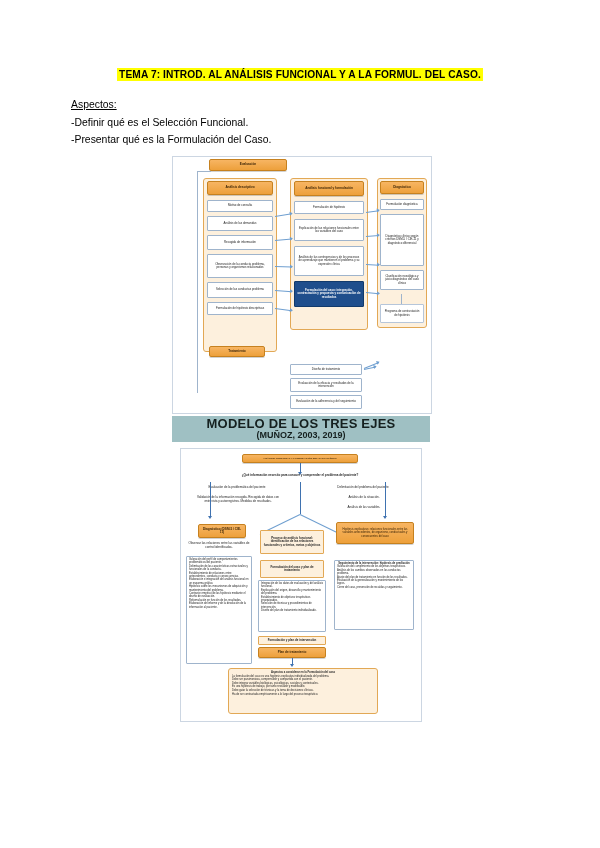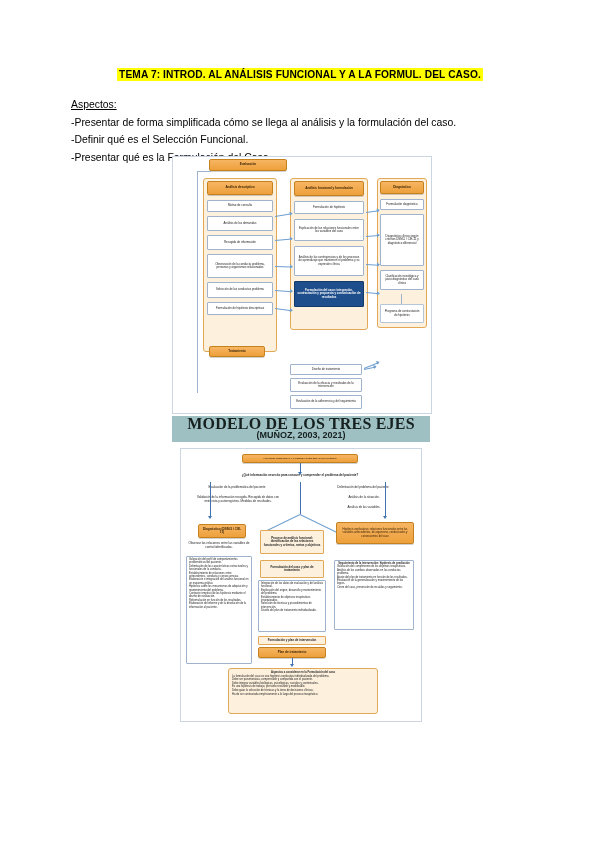--- a/index.html
+++ b/index.html
@@ -83,35 +83,34 @@
     border-top:2px solid transparent;border-bottom:2px solid transparent;border-left:3px solid #6f9fd0;
   }
 
   
   .caption{
     position:absolute;box-sizing:border-box;
     background:#9fc0c3;
     display:flex;flex-direction:column;align-items:center;justify-content:center;
     color:#15201f;font-weight:bold;text-align:center;
   }
-  .caption .l1{font-size:16px;letter-spacing:.2px;line-height:12px;font-family:Liberation Serif, serif;}
+  .caption .l1{font-size:13px;letter-spacing:.2px;line-height:12px;}
   .caption .l2{font-size:9.0px;line-height:11px;}
 </style>
 </head>
 <body>
 
 <div class="page">
 
   <div class="title-wrap">
     <span class="title">TEMA 7: INTROD. AL ANÁLISIS FUNCIONAL Y A LA FORMUL. DEL CASO.</span>
   </div>
 
   <div class="objetivos">
     <p class="lbl">Aspectos:</p>
-    <p>-Presentar de forma simplificada cómo se llega al análisis y la formulación del caso.</p>
     <p>-Definir qué es el Selección Funcional.</p>
     <p>-Presentar qué es la Formulación del Caso.</p>
   </div>
 
   <div class="diagram" style="left:172px;top:156px;width:258px;height:256px;">
 
     <div class="frame" style="left:0;top:0;width:258px;height:256px;border-color:#ccd6e2;"></div>
 
     <div class="obox" style="left:37px;top:3px;width:78px;height:12px;">
       <div class="t">Evaluación</div>
@@ -199,21 +198,21 @@
     </div>
     <div class="wbox" style="left:118px;top:239px;width:72px;height:14px;">
       <div class="t">Evaluación de la adherencia y del seguimiento</div>
     </div>
     <div class="diagarrow" style="left:192px;top:213px;width:12px;transform:rotate(-12deg);"></div>
     <div class="diagarrow" style="left:192px;top:212px;width:16px;transform:rotate(-22deg);"></div>
   </div>
 
   <div class="caption" style="left:172px;top:416px;width:258px;height:26px;">
     <div class="l1">MODELO DE LOS TRES EJES</div>
-    <div class="l2">(MUÑOZ, 2003, 2021)</div>
+    <div class="l2">(MUÑOZ, 2003, 2019)</div>
   </div>
 
   <div class="diagram" style="left:180px;top:448px;width:240px;height:272px;">
 
     <div class="frame" style="left:0;top:0;width:240px;height:272px;border-color:#ccd6e2;"></div>
 
     <div class="obox" style="left:62px;top:6px;width:116px;height:9px;">
       <div class="t" style="font-size:2.5px;">ANÁLISIS FUNCIONAL Y FORMULACIÓN DEL CASO CLÍNICO</div>
     </div>
     <div class="conn v" style="left:120px;top:15px;height:9px;"></div>

